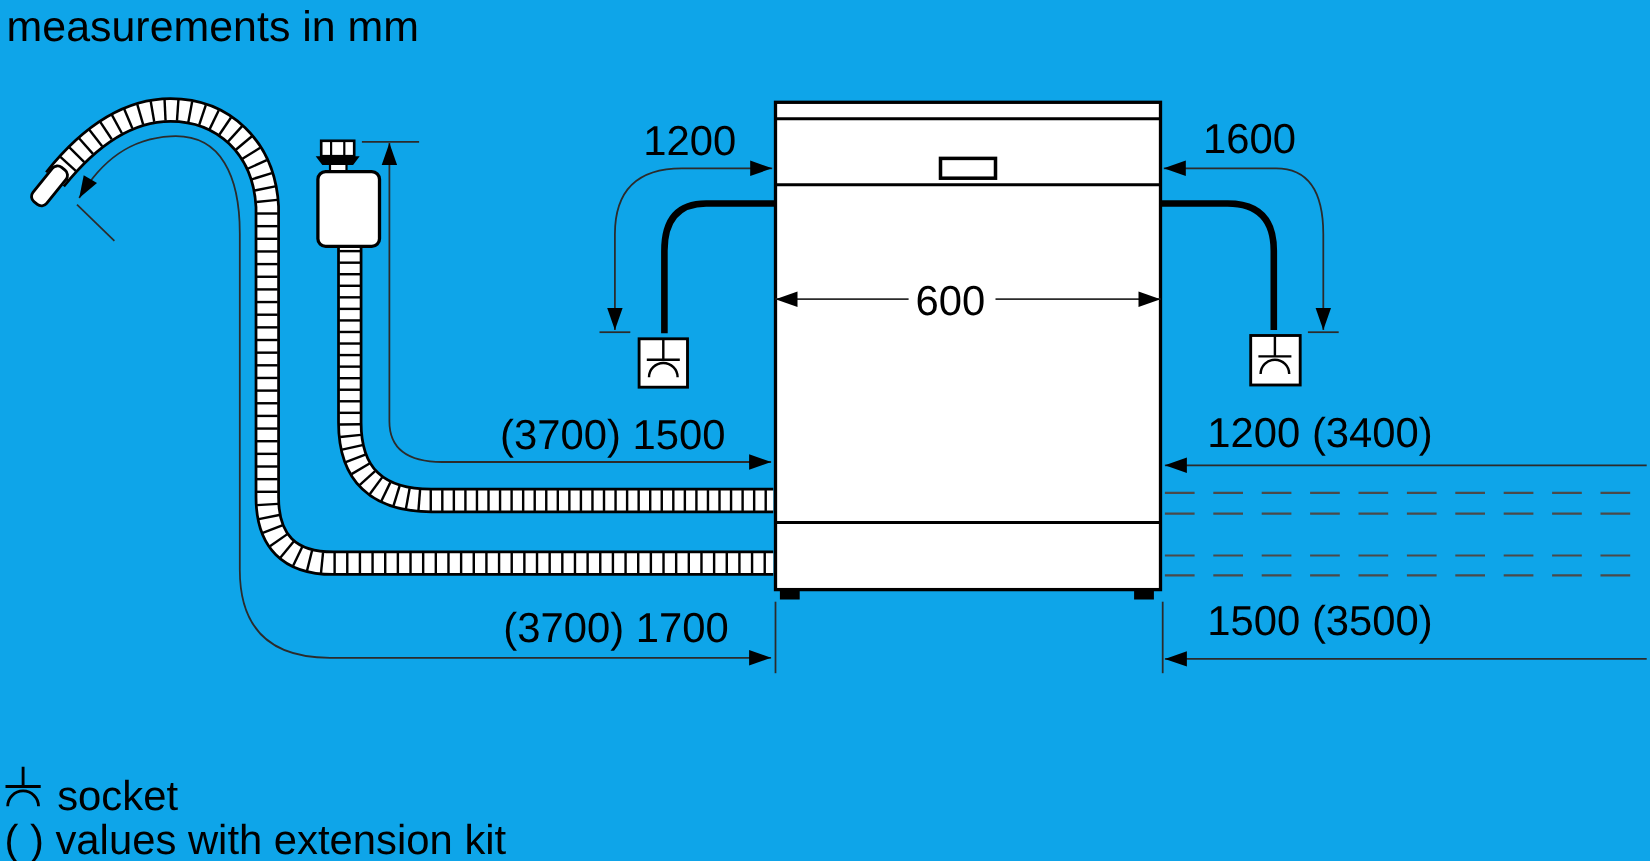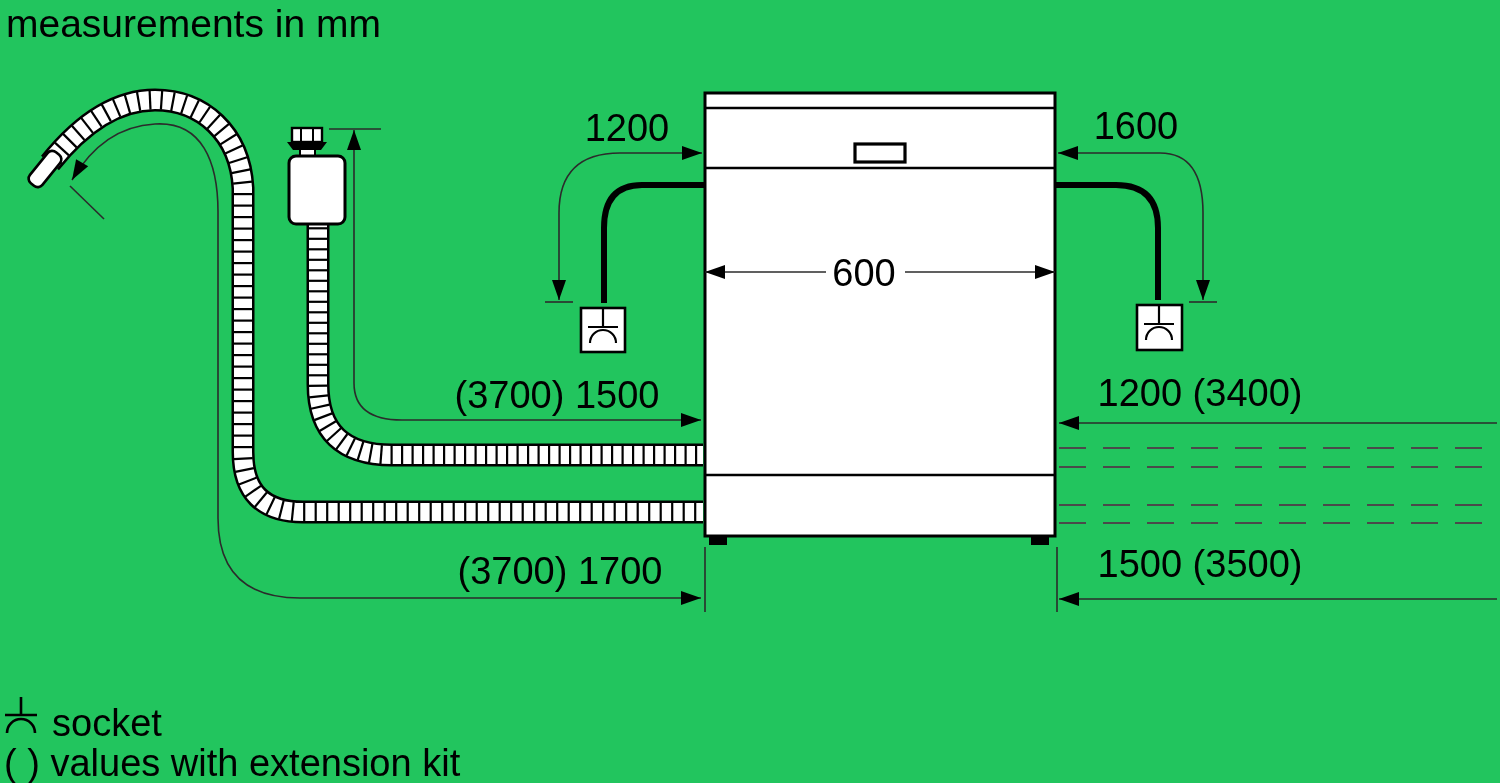--- a/index.html
+++ b/index.html
@@ -1,16 +1,16 @@
 <!DOCTYPE html>
 <html><head>
 <meta charset="utf-8">
 <style>
   html,body{margin:0;padding:0;background:#fff;}
-  .canvas{position:relative;width:1500px;height:783px;background:#22c55e;overflow:hidden;}
+  .canvas{position:relative;width:1500px;height:783px;background:#0ea5e9;overflow:hidden;}
   svg{position:absolute;left:0;top:0;}
   text{font-family:"Liberation Sans","DejaVu Sans",sans-serif;fill:#000;}
   .t-title{font-size:39px;}
   .t-dim{font-size:38px;}
   .t-legend{font-size:38px;}
   .thin{stroke:#2b2b2b;stroke-width:1.6;fill:none;}
   .guide{fill:none;stroke:none;}
   .ink{stroke:#000;fill:none;}
 </style>
 </head>

